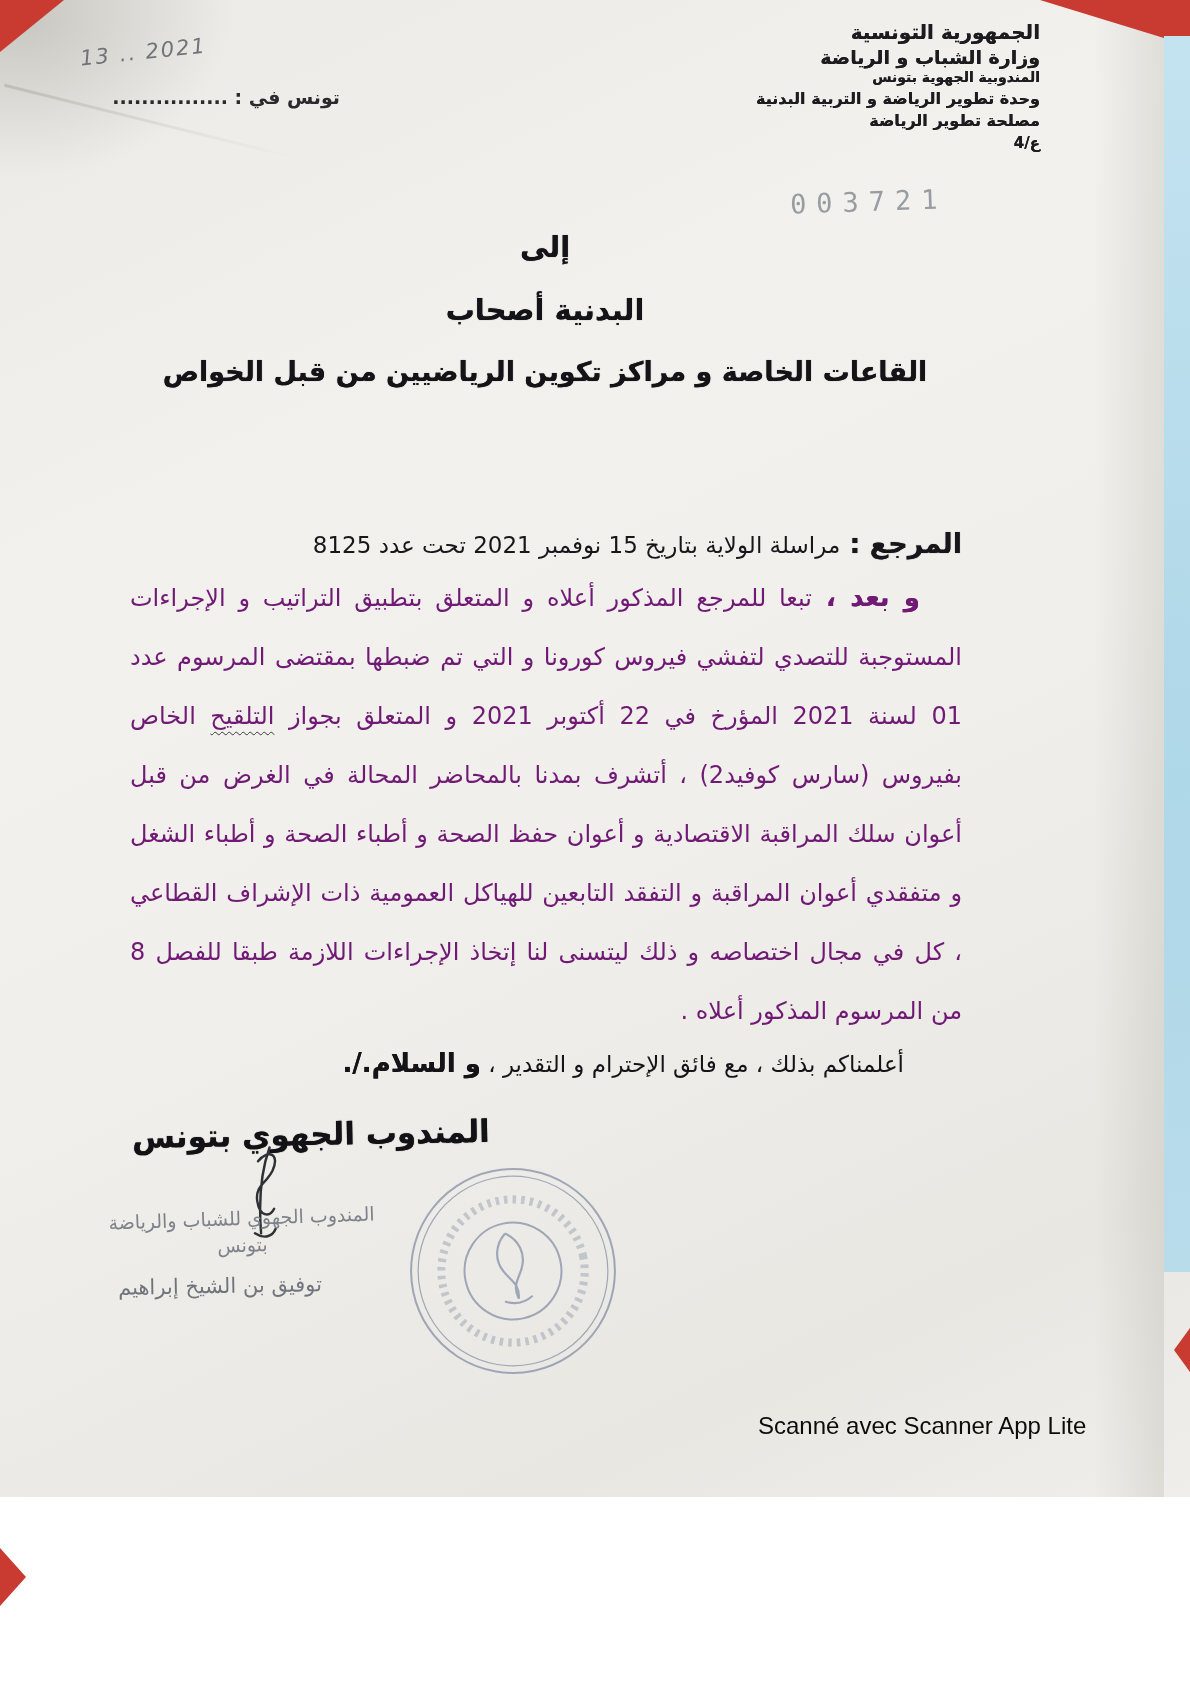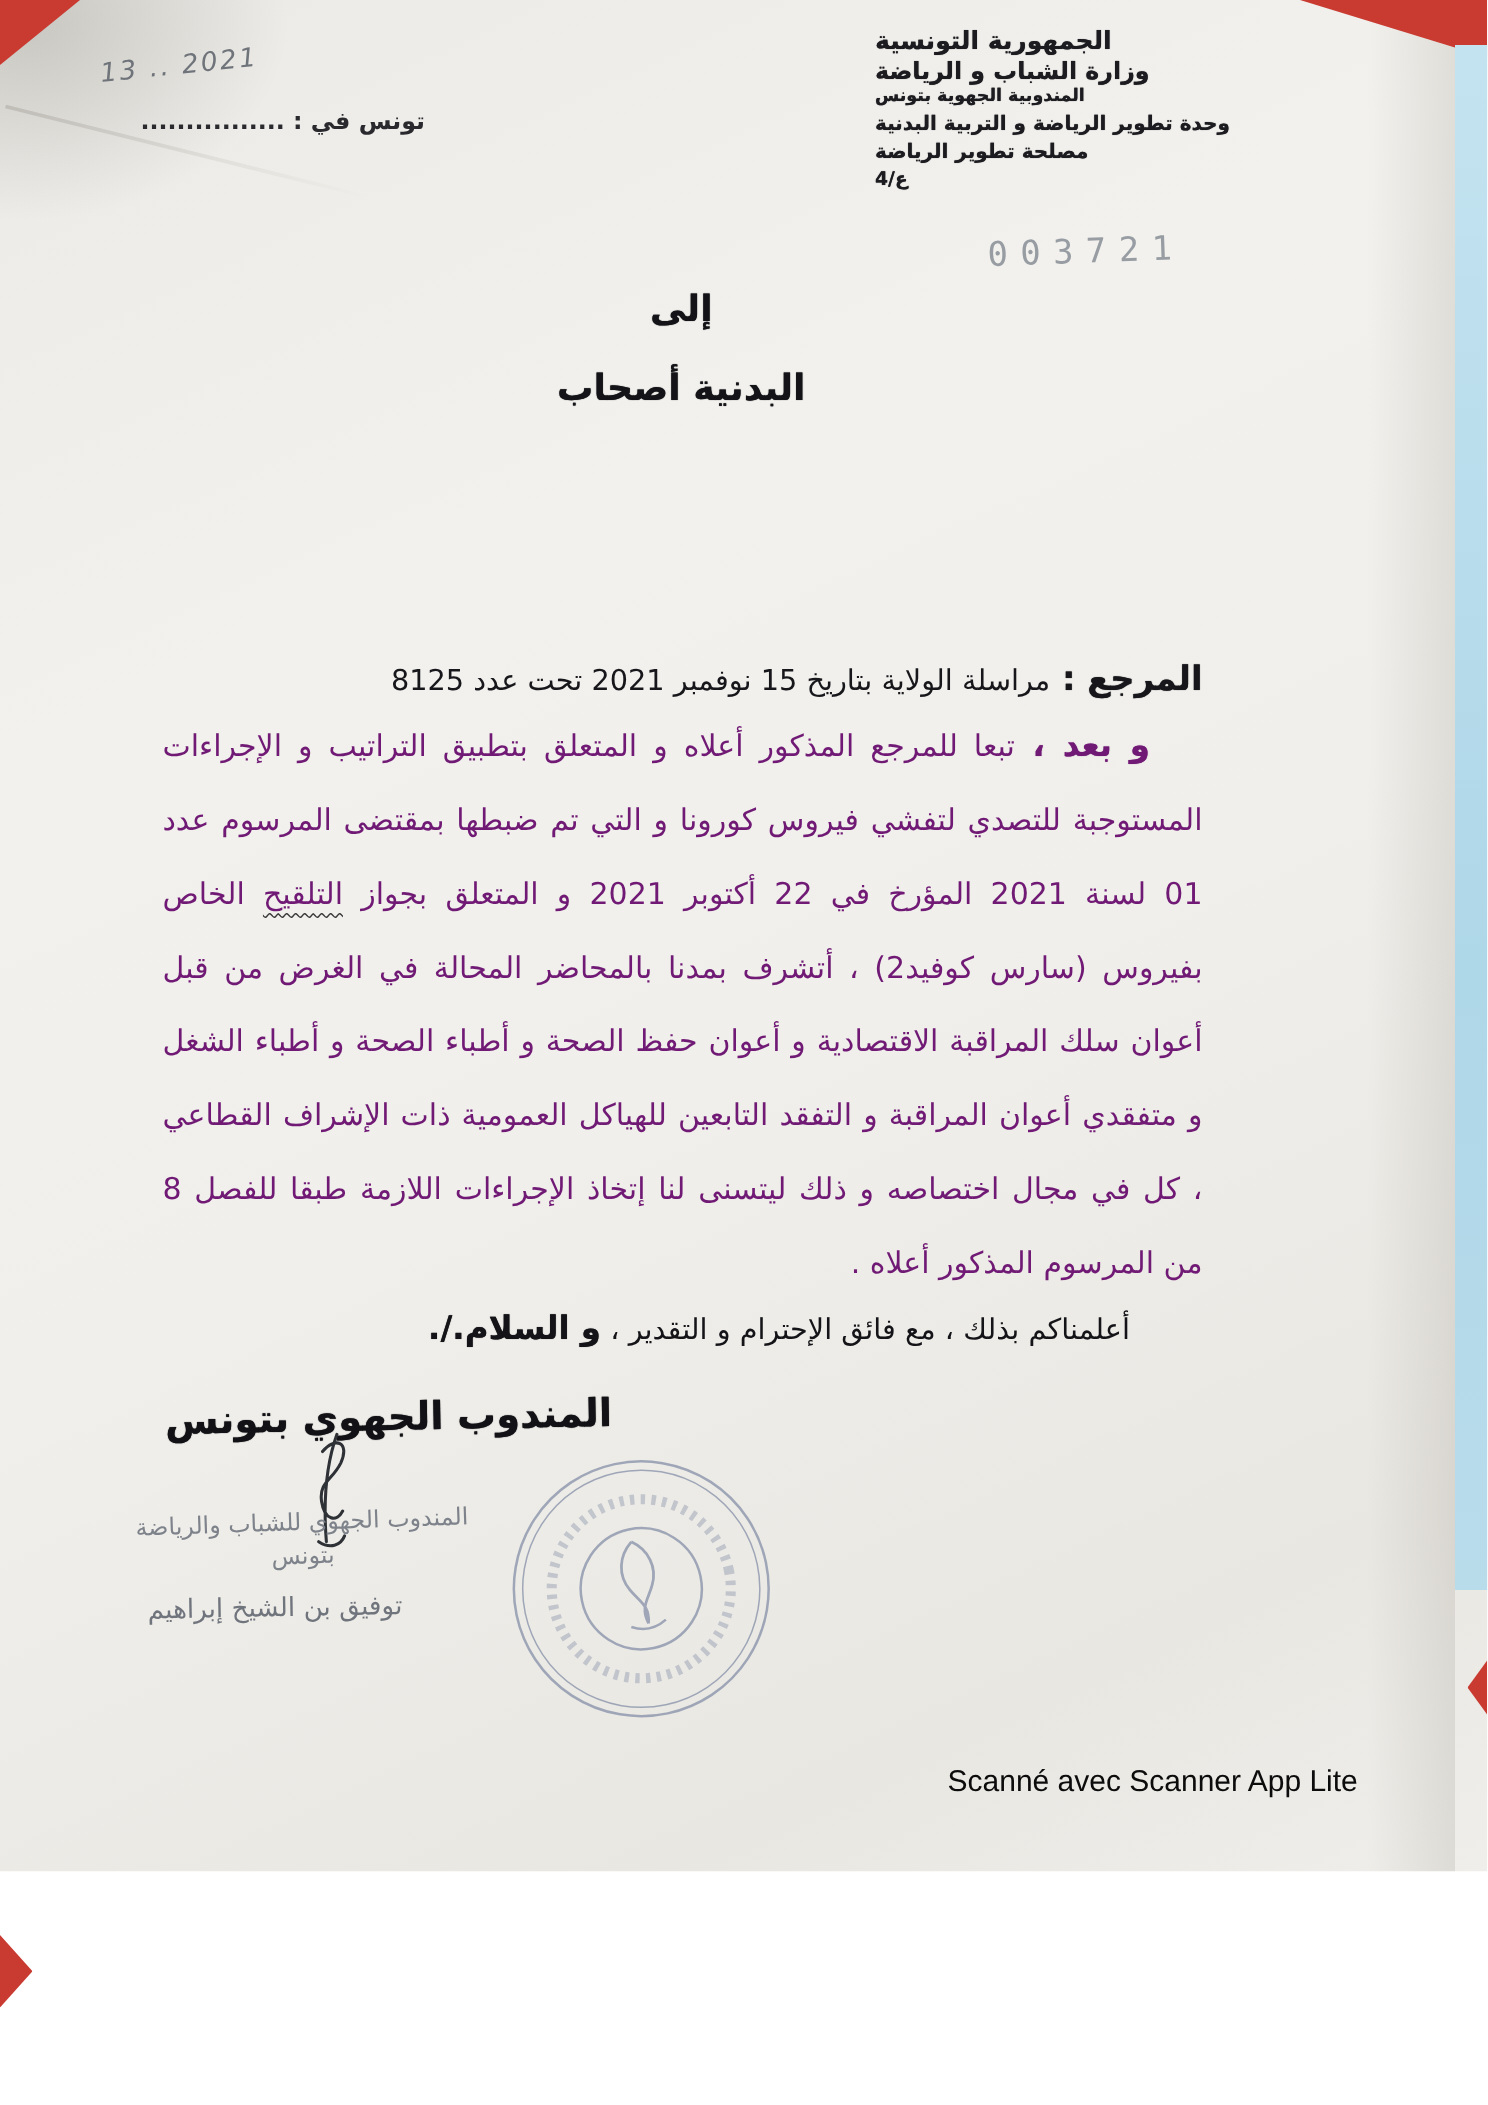--- a/index.html
+++ b/index.html
@@ -25,21 +25,21 @@
   .corner-tr { position:absolute; right:0; top:0; width:150px; height:46px; background:#c93a31;
            clip-path:polygon(0 0,100% 0,100% 100%); }
   .blue-strip { position:absolute; right:0; top:36px; width:26px; height:1236px;
            background:linear-gradient(180deg,#c4e3f0,#aed7e8 60%,#b9dcEB); }
   .red-mark-right { position:absolute; right:0; top:1328px; width:16px; height:44px; background:#c93a31;
            clip-path:polygon(100% 0,100% 100%,0 50%); }
   .corner-bl { position:absolute; left:0; top:1548px; width:26px; height:58px; background:#c93a31;
            clip-path:polygon(0 0,100% 50%,0 100%); }
 
   
-  .letterhead { position:absolute; top:20px; right:150px; width:340px; text-align:left;
+  .letterhead { position:absolute; top:20px; right:150px; width:340px; text-align:right;
            direction:rtl; color:#1c1c20; }
   .letterhead div { text-shadow:0 0 .6px currentColor; }
   .lh1 { font-size:20px; font-weight:bold; }
   .lh2 { font-size:19px; font-weight:bold; margin-top:2px; }
   .lh3 { font-size:14px; font-weight:bold; margin-top:1px; }
   .lh4 { font-size:16px; font-weight:bold; margin-top:4px; }
   .lh5 { font-size:16px; font-weight:bold; margin-top:3px; }
   .lh6 { font-size:15px; font-weight:bold; margin-top:4px; }
 
   .stamp-number { position:absolute; top:186px; left:790px; font-family:"DejaVu Sans Mono", monospace;
@@ -111,20 +111,21 @@
     <div class="lh6">ع/4</div>
   </div>
 
   <div class="stamp-number">003721</div>
 
   <div class="hand-date">13 .. 2021</div>
   <div class="date-line">تونس في : ................</div>
 
   <div class="center-line to-line">إلى</div>
   <div class="center-line recip-1">البدنية أصحاب</div>
+  <div class="center-line recip-2">القاعات الخاصة و مراكز تكوين الرياضيين من قبل الخواص</div>
 
 
   <div class="meta-line reference-line">
     <span class="meta-label">المرجع : </span><span>مراسلة الولاية بتاريخ 15 نوفمبر 2021 تحت عدد 8125</span>
   </div>
 
   <p class="body-par">
     <span class="bold-strong">و بعد ، </span><span>تبعا للمرجع المذكور أعلاه و المتعلق بتطبيق التراتيب و الإجراءات المستوجبة للتصدي لتفشي فيروس كورونا و التي تم ضبطها بمقتضى المرسوم عدد 01 لسنة 2021 المؤرخ في 22 أكتوبر 2021 و المتعلق بجواز </span><span class="u-wavy">التلقيح</span><span> الخاص بفيروس (سارس كوفيد2) ، أتشرف بمدنا بالمحاضر المحالة في الغرض من قبل أعوان سلك المراقبة الاقتصادية و أعوان  حفظ الصحة و أطباء الصحة و أطباء الشغل و متفقدي أعوان المراقبة و التفقد التابعين للهياكل العمومية ذات الإشراف القطاعي ، كل في مجال اختصاصه و ذلك ليتسنى لنا إتخاذ الإجراءات اللازمة طبقا للفصل 8 من المرسوم المذكور أعلاه .</span>
   </p>
 

